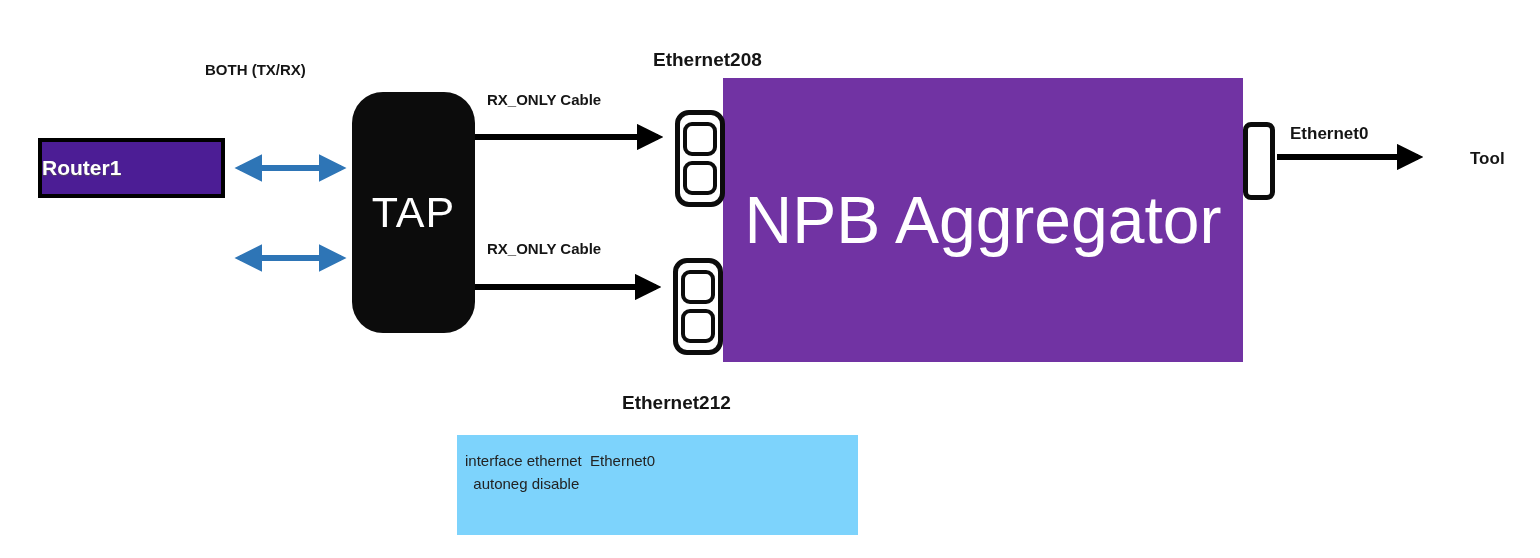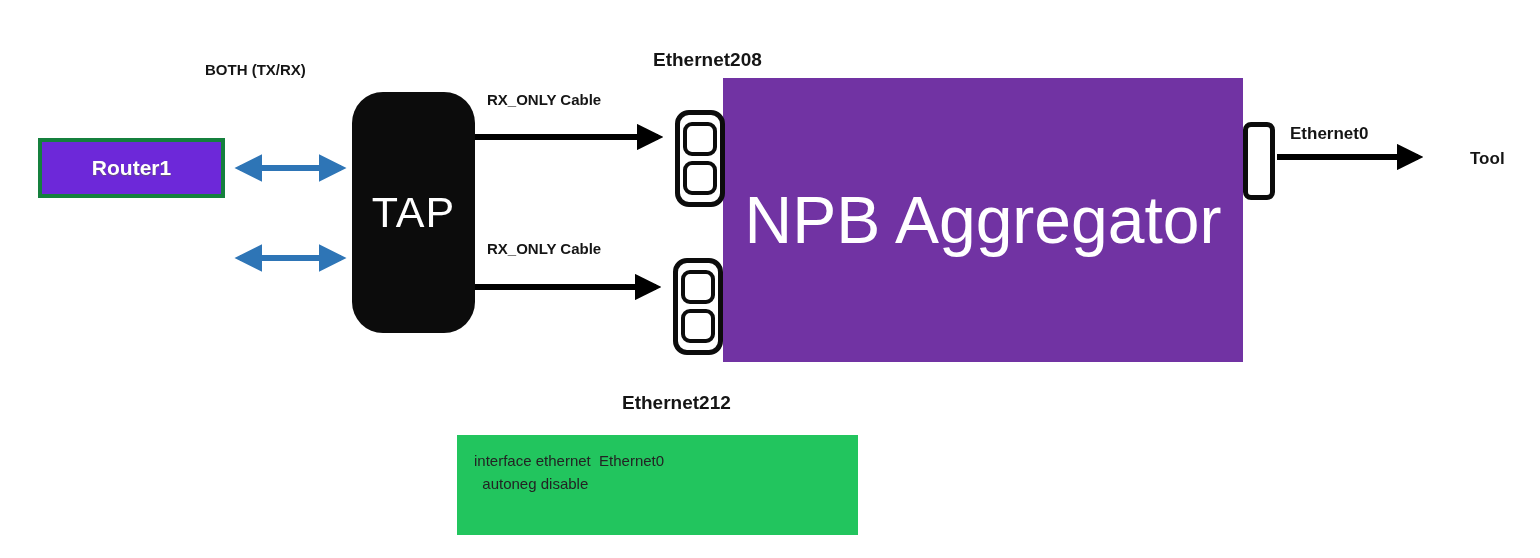--- a/index.html
+++ b/index.html
@@ -20,23 +20,23 @@
     font-weight: bold;
     white-space: nowrap;
   }
   .lbl-sm { font-size: 15px; }
   .lbl-md { font-size: 17px; }
   .lbl-lg { font-size: 19px; }
 
   .router {
     position: absolute;
     left: 38px; width: 187px; height: 60px;
-    background: #6d28d9;
-    border: 4px solid #15803d;
-    display: flex; align-items: center; justify-content: center;
+    background: #4c1d95;
+    border: 4px solid #000000;
+    display: flex; align-items: center; justify-content: flex-start;
     color: #ffffff; font-weight: bold; font-size: 21px;
     text-shadow: 0 1px 1px rgba(90,110,50,.6);
   }
   .router1 { top: 138px; }
   .router2 { top: 228px; }
 
   .tap {
     position: absolute;
     left: 352px; top: 92px; width: 123px; height: 241px;
     background: #0c0c0c;
@@ -81,22 +81,22 @@
     width: 32px; height: 78px;
     background: #ffffff;
     border: 5px solid #0c0c0c;
     border-radius: 8px;
     z-index: 3;
   }
 
   .config-box {
     position: absolute;
     left: 457px; top: 435px; width: 401px; height: 100px;
-    background: #22c55e;
-    padding: 14px 10px 10px 17px;
+    background: #7dd3fc;
+    padding: 14px 10px 10px 8px;
     color: #232323;
     font-size: 15px;
     line-height: 1.55;
   }
   .config-line { white-space: pre; }
 
   svg.wires { position: absolute; left: 0; top: 0; z-index: 2; }
 </style>
 </head>
 <body>

